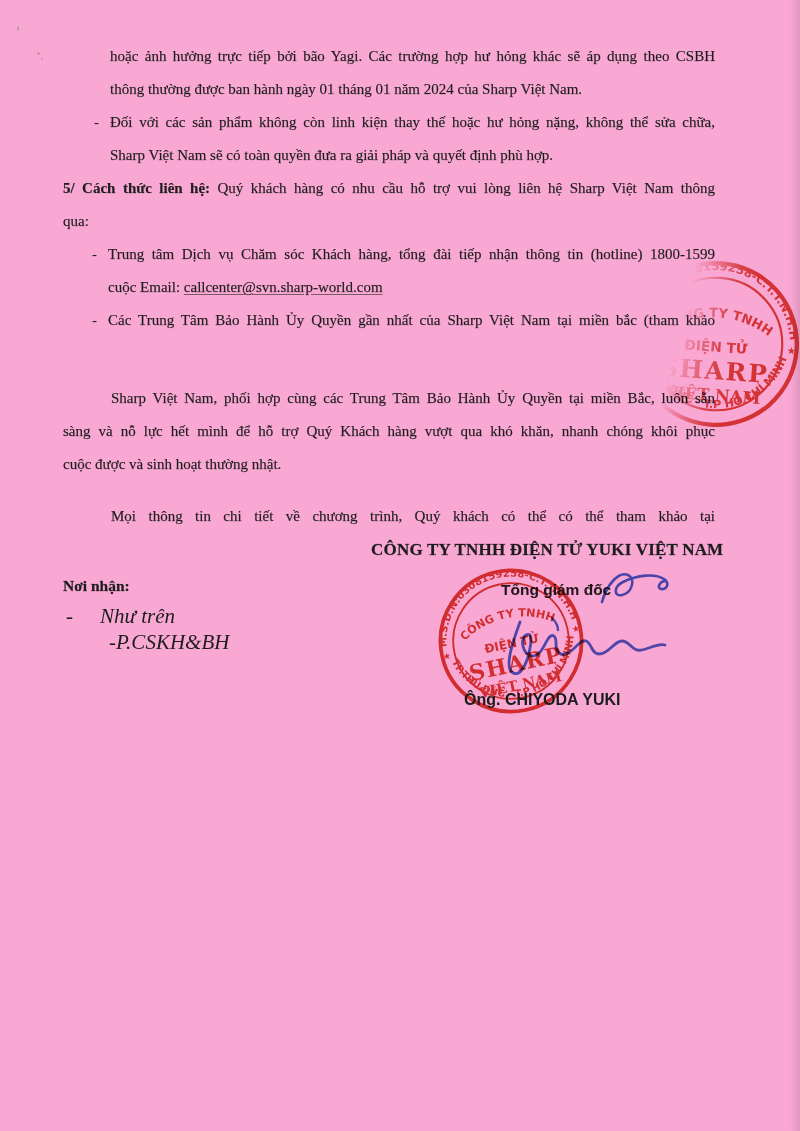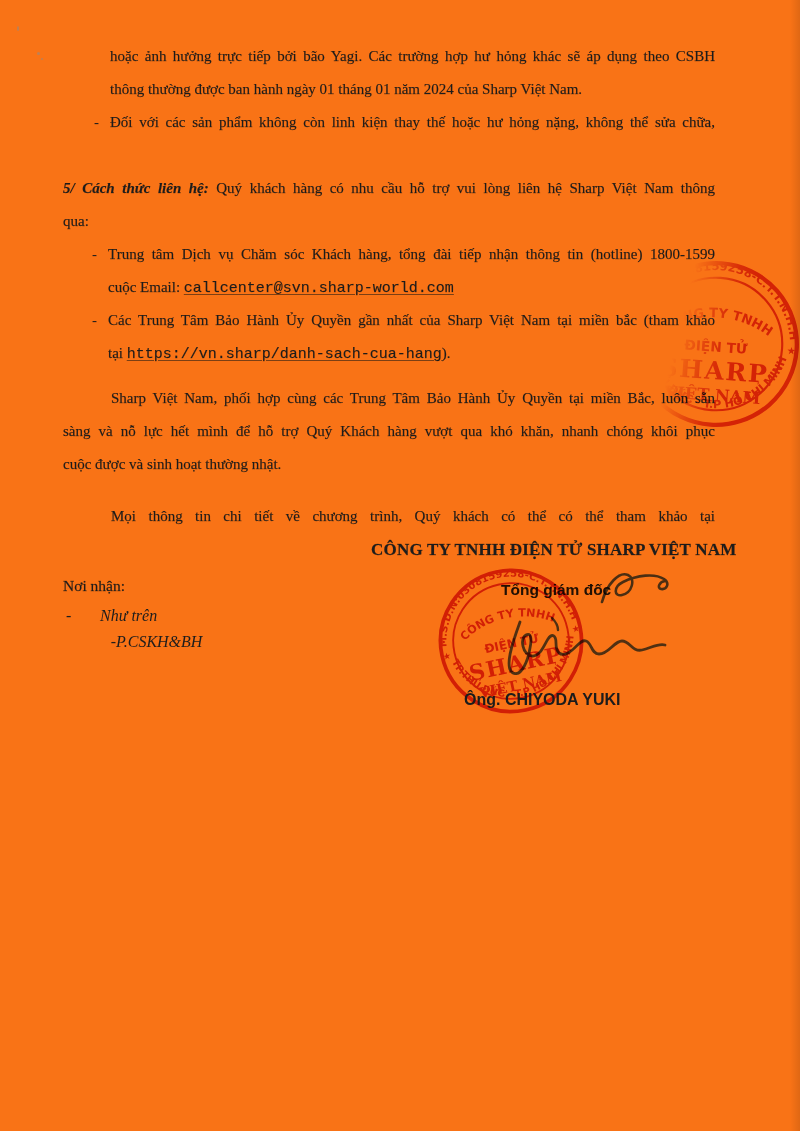--- a/index.html
+++ b/index.html
@@ -1,47 +1,47 @@
 <!DOCTYPE html>
 <html><head>
 <meta charset="utf-8">
 <style>
   html,body{margin:0;padding:0;background:#ffffff;}
   .page{
-    position:relative; width:800px; height:1131px; background:#f97316;
+    position:relative; width:800px; height:1131px; background:#f9a8d4;
     overflow:hidden; font-family:"Liberation Serif", serif; color:#1d1d1d;
   }
   .doc-block{position:absolute;}
   .line{
     font-size:15px; line-height:33px; white-space:nowrap;
     text-align:justify; text-align-last:justify;
     -webkit-text-stroke:0.25px rgba(20,20,20,0.55);
   }
   .line.end{text-align-last:left;}
   .ind{display:inline-block; width:48px;}
   .bullet-dash{position:absolute; left:-16px; top:0; font-size:15px; line-height:33px;}
-  .bi{font-weight:bold; font-style:italic;margin-top:42px;}
-  .doclink{text-decoration:underline; text-underline-offset:2px; color:#1d1d1d; cursor:pointer;font-family:Liberation Mono, monospace;}
+  .bi{font-weight:bold; margin-top:42px;}
+  .doclink{text-decoration:underline; text-underline-offset:2px; color:#1d1d1d; cursor:pointer;}
   .company-line{
     position:absolute; left:371px; top:540px; font-size:17px; font-weight:bold;
     letter-spacing:0.2px; -webkit-text-stroke:0.3px rgba(20,20,20,0.6); white-space:nowrap;
   }
   .sig-title{
     position:absolute; left:501px; top:581px; z-index:4;
     font-family:"Liberation Sans", sans-serif; font-weight:bold; font-size:15.5px; color:#222;
     white-space:nowrap; mix-blend-mode:multiply;
   }
   .sig-name{
     position:absolute; left:464px; top:691px; z-index:4;
     font-family:Liberation Sans, sans-serif; font-weight:bold; font-size:16px; color:#1c1c1c;
     white-space:nowrap;
   }
-  .recip-label{position:absolute; left:63px; top:577px; font-size:15.5px; font-weight:normal;
+  .recip-label{position:absolute; left:63px; top:577px; font-size:15.5px; font-weight:bold;
     -webkit-text-stroke:0.3px rgba(20,20,20,0.55);}
-  .recip-item{position:absolute; font-size:16px; font-style:italic; line-height:24px; white-space:nowrap;}
+  .recip-item{position:absolute; font-size:21px; font-style:italic; line-height:24px; white-space:nowrap;}
   .recip-item .rdash{display:inline-block; width:34px; font-style:normal;}
   .stamp{position:absolute; z-index:2; mix-blend-mode:multiply;}
   .stamp svg{width:100%; height:100%;}
   .stamp-main{left:436px; top:566px; width:150px; height:150px; transform:rotate(-12deg); opacity:0.96;}
   .stamp-partial{
     left:630px; top:258px; width:172px; height:172px; transform:rotate(4deg); opacity:0.92;
     -webkit-mask-image:linear-gradient(100deg, rgba(0,0,0,0) 30%, rgba(0,0,0,0.85) 52%, #000 62%);
     mask-image:linear-gradient(100deg, rgba(0,0,0,0) 30%, rgba(0,0,0,0.85) 52%, #000 62%);
   }
   .signature{position:absolute; z-index:5; mix-blend-mode:multiply;}
@@ -67,50 +67,50 @@
   <div class="scan-edge"></div>
 
   <div class="doc-block" style="left:110px; top:40px; width:605px;">
     <div class="line">hoặc ảnh hưởng trực tiếp bởi bão Yagi. Các trường hợp hư hỏng khác sẽ áp dụng theo CSBH</div>
     <div class="line end">thông thường được ban hành ngày 01 tháng 01 năm 2024 của Sharp Việt Nam.</div>
   </div>
 
   <div class="doc-block" style="left:110px; top:106px; width:605px;">
     <span class="bullet-dash">-</span>
     <div class="line">Đối với các sản phẩm không còn linh kiện thay thế hoặc hư hỏng nặng, không thể sửa chữa,</div>
+    <div class="line end">Sharp Việt Nam sẽ có toàn quyền đưa ra giải pháp và quyết định phù hợp.</div>
   </div>
 
   <div class="doc-block" style="left:63px; top:172px; width:652px;">
     <div class="line"><span class="bi">5/ Cách thức liên hệ:</span><span> Quý khách hàng có nhu cầu hỗ trợ vui lòng liên hệ Sharp Việt Nam thông</span></div>
     <div class="line end">qua:</div>
   </div>
 
   <div class="doc-block" style="left:108px; top:238px; width:607px;">
     <span class="bullet-dash">-</span>
     <div class="line">Trung tâm Dịch vụ Chăm sóc Khách hàng, tổng đài tiếp nhận thông tin (hotline) 1800-1599</div>
     <div class="line end"><span>cuộc Email: </span><span class="doclink">callcenter@svn.sharp-world.com</span></div>
   </div>
 
   <div class="doc-block" style="left:108px; top:304px; width:607px;">
     <span class="bullet-dash">-</span>
     <div class="line">Các Trung Tâm Bảo Hành Ủy Quyền gần nhất của Sharp Việt Nam tại miền bắc (tham khảo</div>
-    <div class="line end"><span>tại </span><span class="doclink">https://vn.sharp/danh-sach-cua-hang</span><span>).</span></div>
   </div>
 
   <div class="doc-block" style="left:63px; top:382px; width:652px;">
     <div class="line"><span class="ind"></span><span>Sharp Việt Nam, phối hợp cùng các Trung Tâm Bảo Hành Ủy Quyền tại miền Bắc, luôn sẵn</span></div>
     <div class="line">sàng và nỗ lực hết mình để hỗ trợ Quý Khách hàng vượt qua khó khăn, nhanh chóng khôi phục</div>
     <div class="line end">cuộc được và sinh hoạt thường nhật.</div>
   </div>
 
   <div class="doc-block" style="left:63px; top:500px; width:652px;">
     <div class="line"><span class="ind"></span><span>Mọi thông tin chi tiết về chương trình, Quý khách có thể có thể tham khảo tại</span></div>
   </div>
 
-  <div class="company-line">CÔNG TY TNHH ĐIỆN TỬ SHARP VIỆT NAM</div>
+  <div class="company-line">CÔNG TY TNHH ĐIỆN TỬ YUKI VIỆT NAM</div>
   <div class="sig-title">Tổng giám đốc</div>
   <div class="sig-name">Ông. CHIYODA YUKI</div>
 
   <div class="recip-label">Nơi nhận:</div>
   <div class="recip-item" style="left:66px; top:604px;"><span class="rdash">-</span><span>Như trên</span></div>
   <div class="recip-item" style="left:82px; top:630px;text-align:right;"><span class="rdash">-</span><span>P.CSKH&amp;BH</span></div>
 
   <div class="stamp stamp-main">
     <svg viewBox="0 0 200 200">
       <defs>

